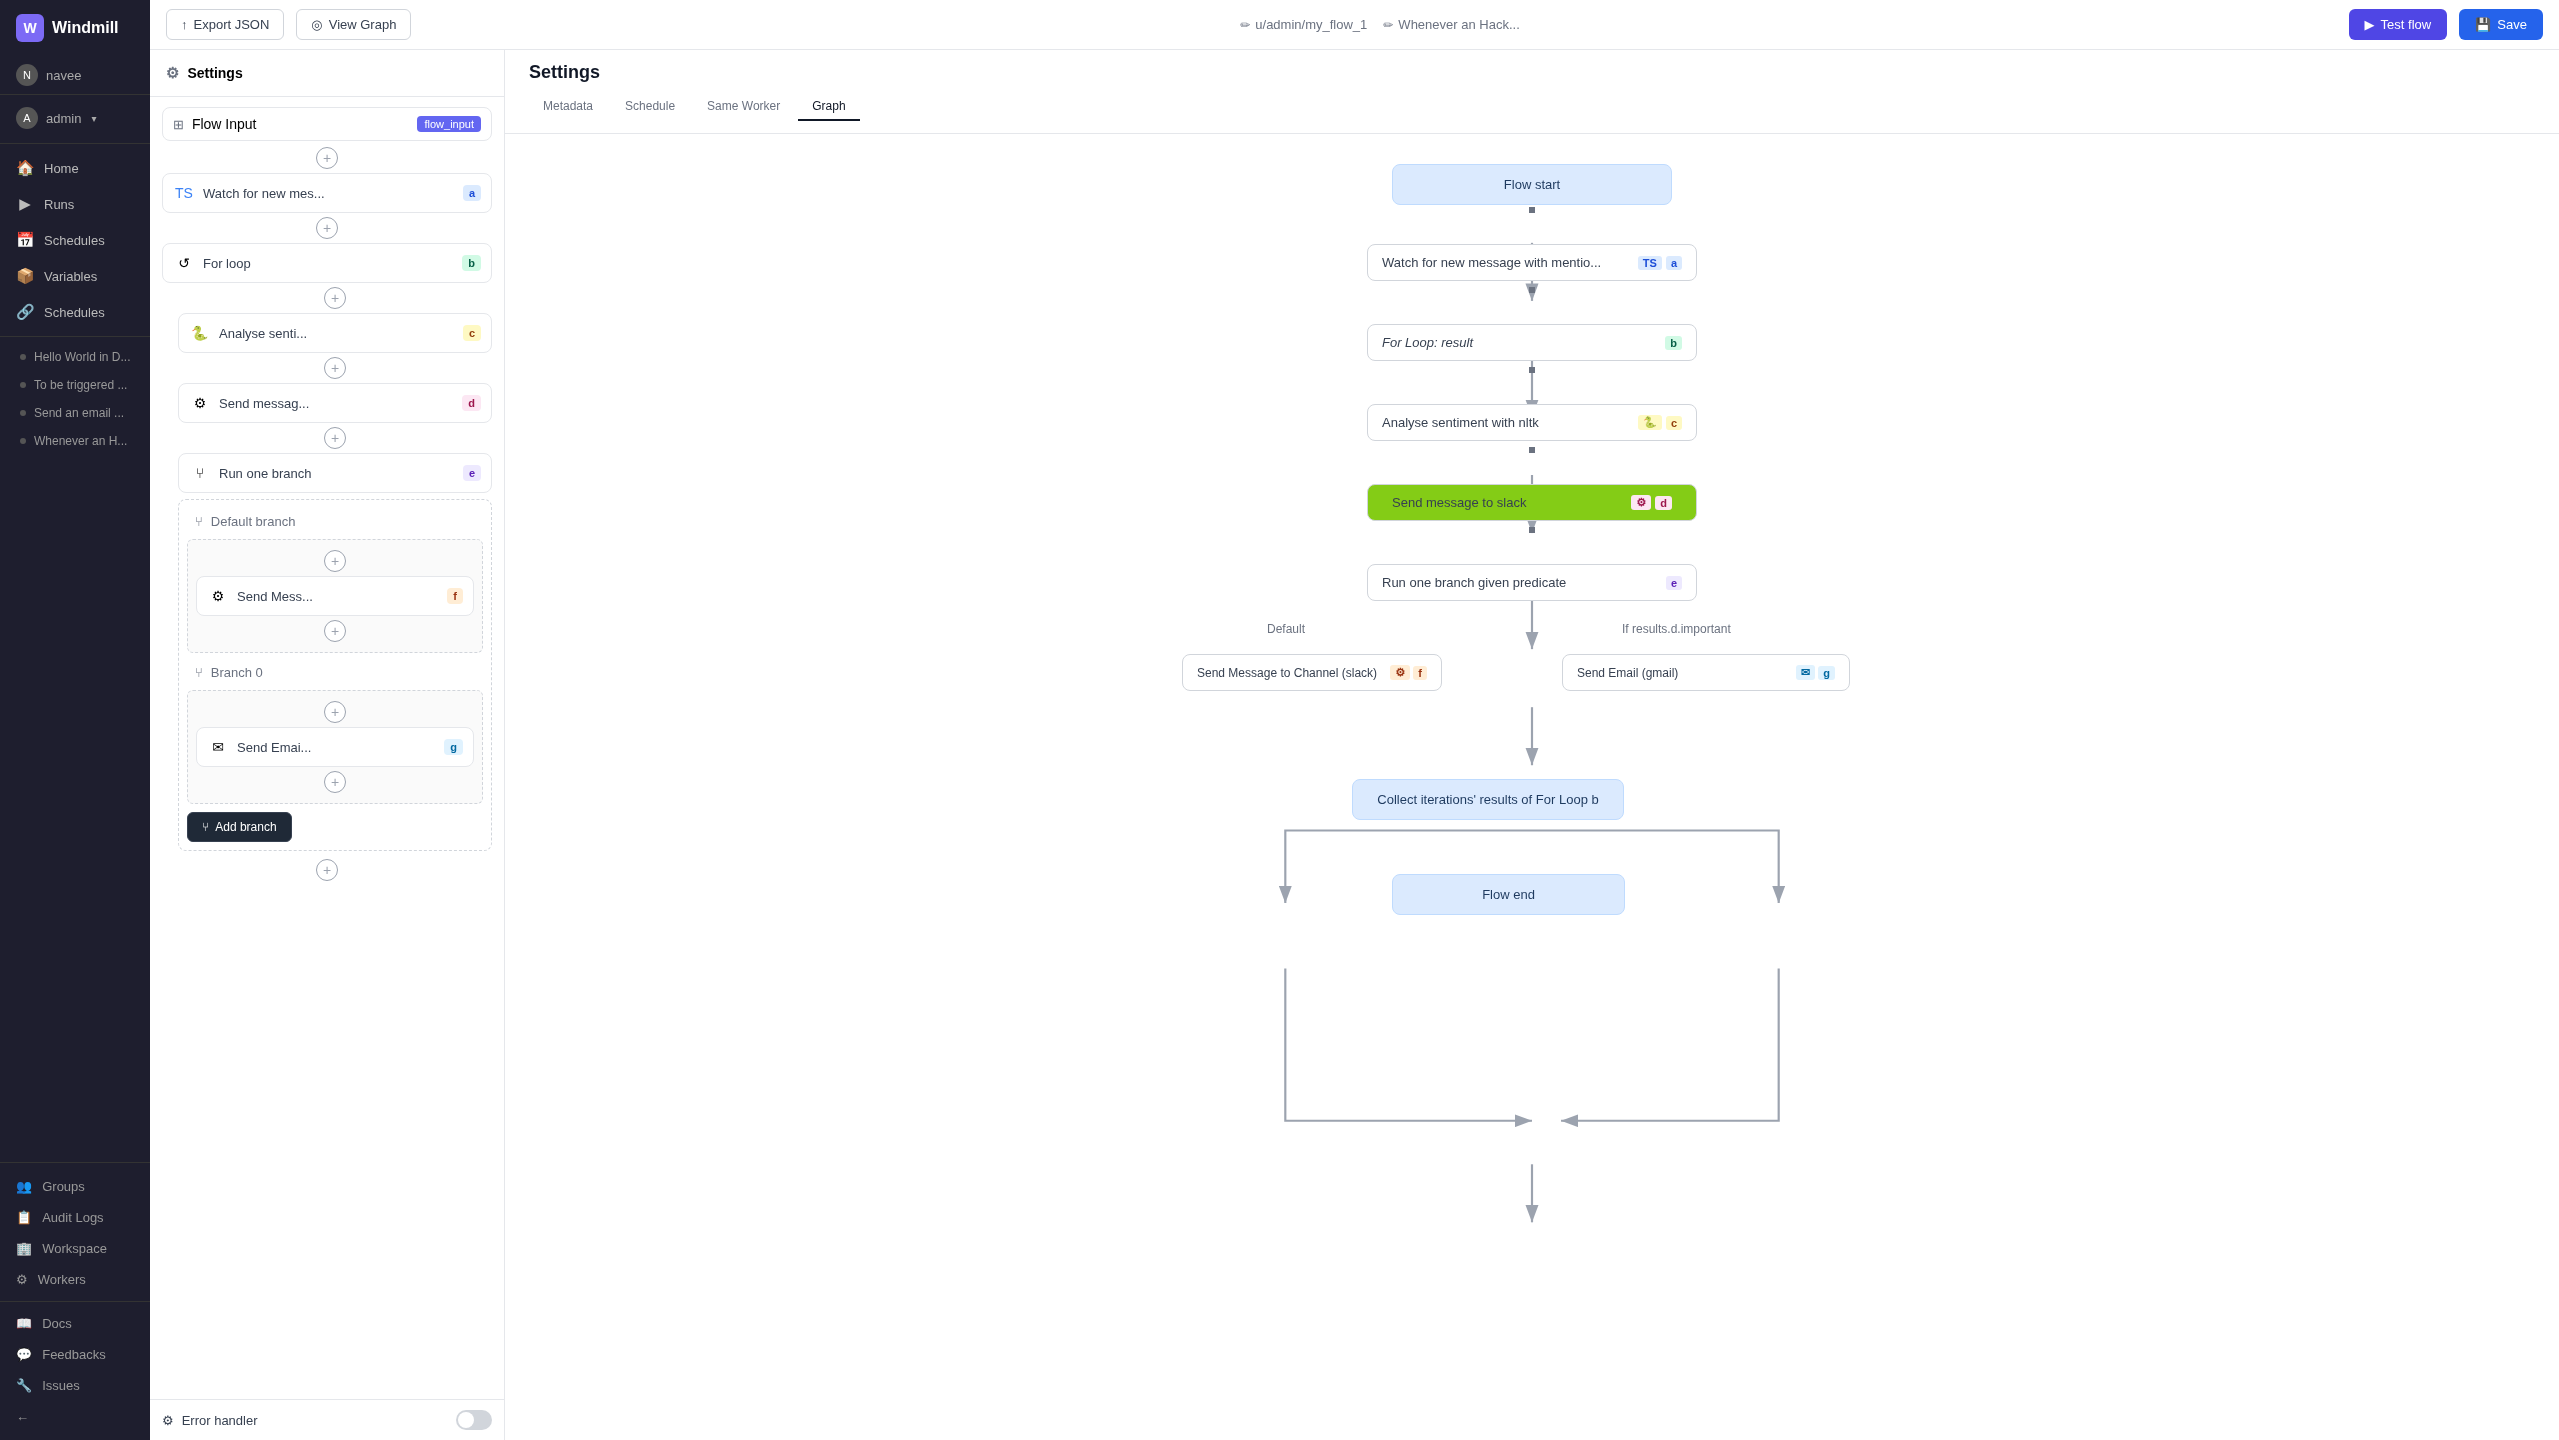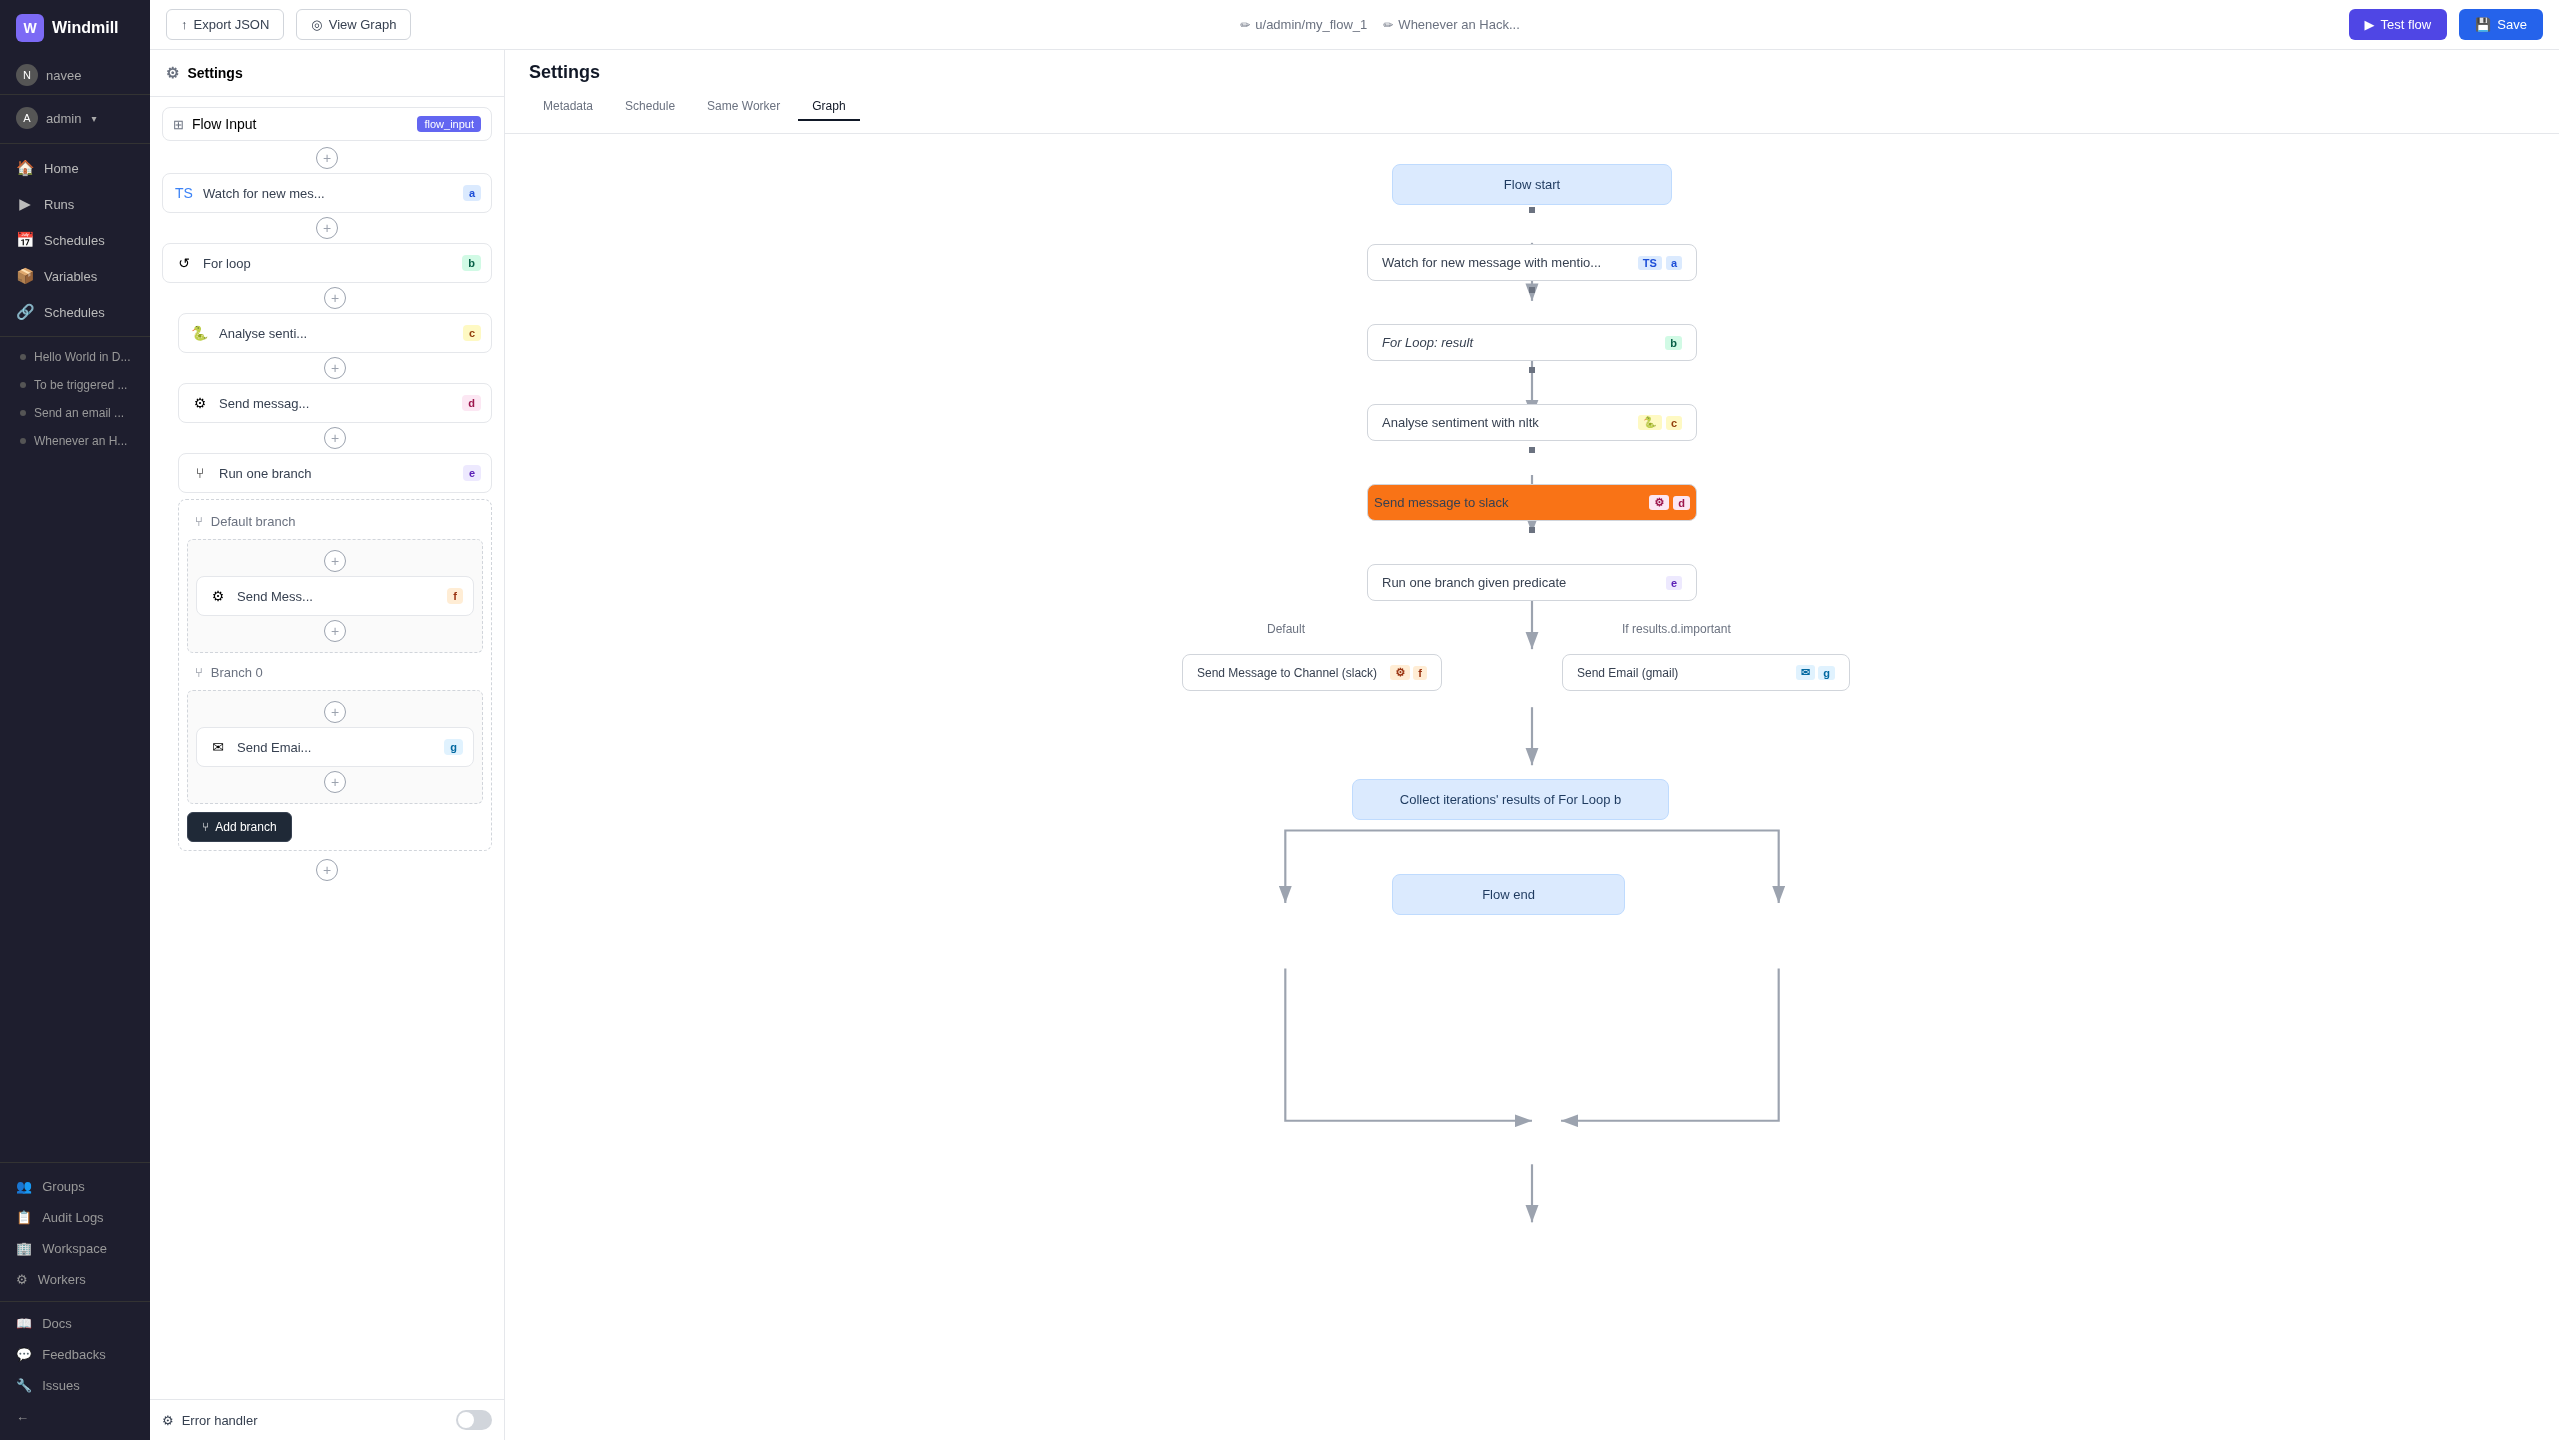--- a/index.html
+++ b/index.html
@@ -631,21 +631,21 @@
           </div>
 
           <div style="position:absolute; left:285px; top:270px; width:330px; background:white; border:1px solid #d1d5db; border-radius:8px; padding:10px 14px; display:flex; align-items:center; justify-content:space-between; font-size:13px;">
             <span style="color:#374151;">Analyse sentiment with nltk</span>
             <div style="display:flex; align-items:center; gap:4px;">
               <span style="background:#fef9c3; color:#92400e; font-size:11px; padding:1px 5px; border-radius:3px; font-weight:700;">🐍</span>
               <span style="background:#fef9c3; color:#92400e; font-size:11px; padding:1px 5px; border-radius:3px; font-weight:700;">c</span>
             </div>
           </div>
 
-          <div style="position:absolute; left:285px; top:350px; width:330px; background:#f97316; border:1px solid #d1d5db; border-radius:8px; padding:10px 6px; display:flex; align-items:center; justify-content:space-between; font-size:13px;">
+          <div style="position:absolute; left:285px; top:350px; width:330px; background:#84cc16; border:1px solid #d1d5db; border-radius:8px; padding:10px 24px; display:flex; align-items:center; justify-content:space-between; font-size:13px;">
             <span style="color:#374151;">Send message to slack</span>
             <div style="display:flex; align-items:center; gap:4px;">
               <span style="background:#fce7f3; color:#9d174d; font-size:11px; padding:1px 5px; border-radius:3px; font-weight:700;">⚙</span>
               <span style="background:#fce7f3; color:#9d174d; font-size:11px; padding:1px 5px; border-radius:3px; font-weight:700;">d</span>
             </div>
           </div>
 
           <div style="position:absolute; left:285px; top:430px; width:330px; background:white; border:1px solid #d1d5db; border-radius:8px; padding:10px 14px; display:flex; align-items:center; justify-content:space-between; font-size:13px;">
             <span style="color:#374151;">Run one branch given predicate</span>
             <span style="background:#ede9fe; color:#5b21b6; font-size:11px; padding:1px 5px; border-radius:3px; font-weight:700;">e</span>
@@ -667,21 +667,21 @@
           </div>
 
           <div style="position:absolute; left:480px; top:520px; width:288px; background:white; border:1px solid #d1d5db; border-radius:8px; padding:10px 14px; display:flex; align-items:center; justify-content:space-between; font-size:12px;">
             <span style="color:#374151;">Send Email (gmail)</span>
             <div style="display:flex; align-items:center; gap:3px;">
               <span style="background:#e0f2fe; color:#0369a1; font-size:11px; padding:1px 5px; border-radius:3px; font-weight:700;">✉</span>
               <span style="background:#e0f2fe; color:#0369a1; font-size:11px; padding:1px 5px; border-radius:3px; font-weight:700;">g</span>
             </div>
           </div>
 
-          <div style="position:absolute; left:270px; top:645px; width:317px; background:#dbeafe; border:1px solid #bfdbfe; border-radius:8px; padding:12px 16px; text-align:center; font-size:13px; color:#1e3a5f;">
+          <div style="position:absolute; left:270px; top:645px; width:272px; background:#dbeafe; border:1px solid #bfdbfe; border-radius:8px; padding:12px 16px; text-align:center; font-size:13px; color:#1e3a5f;">
             <span>Collect iterations' results of For Loop b</span>
           </div>
 
           <div style="position:absolute; left:310px; top:740px; width:233px; background:#dbeafe; border:1px solid #bfdbfe; border-radius:8px; padding:12px 20px; text-align:center; font-size:13px; font-weight:500; color:#1e3a5f;">
             <span>Flow end</span>
           </div>
 
           <div style="position:absolute; left:447px; top:73px; width:6px; height:6px; background:#6b7280; border-radius:50;"></div>
           <div style="position:absolute; left:447px; top:153px; width:6px; height:6px; background:#6b7280; border-radius:50;"></div>
           <div style="position:absolute; left:447px; top:233px; width:6px; height:6px; background:#6b7280; border-radius:50;"></div>

